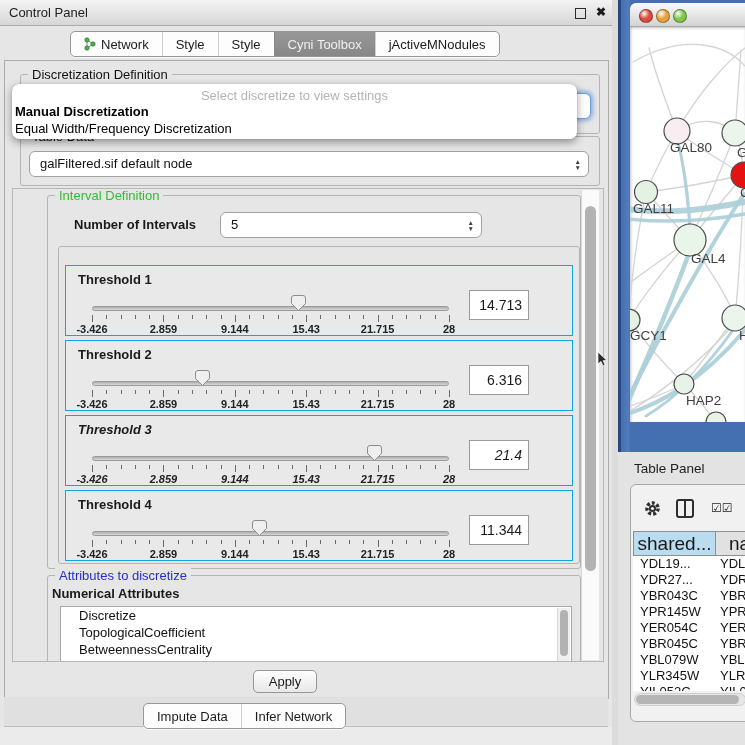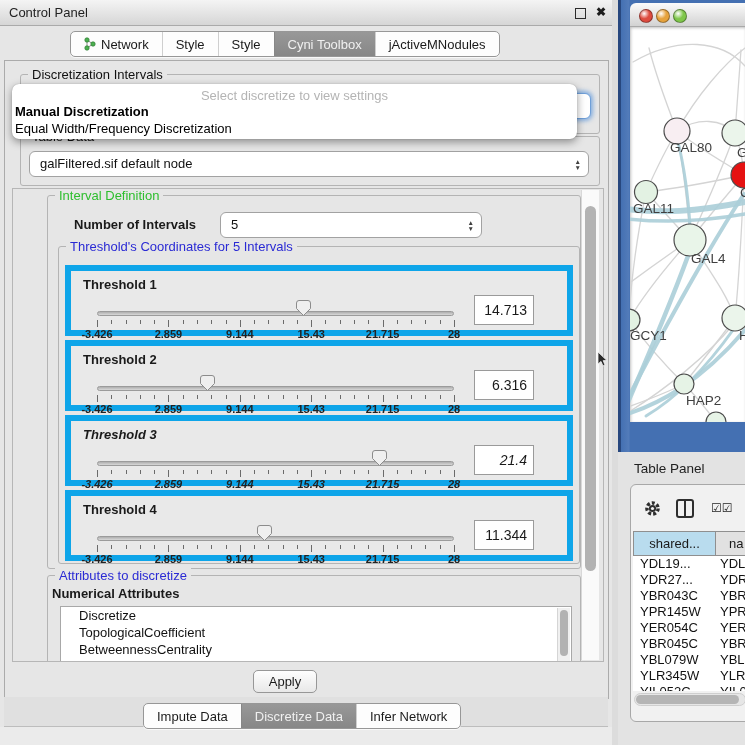--- a/index.html
+++ b/index.html
@@ -40,21 +40,21 @@
   .popup-hint{position:absolute;left:0;right:0;top:4px;text-align:center;color:#b4b4b4;font-size:13px;}
   .popup-opts{position:absolute;left:3px;top:19px;right:3px;}
   .popt{font-size:13px;color:#000;line-height:17px;padding-left:0px;}
   .popt:first-child{font-weight:bold;}
 
   .viewport{position:absolute;left:12px;top:188px;width:592px;height:474px;border:1px solid #b6b6b6;
             background:#e6e6e6;overflow:hidden;box-sizing:border-box;}
 
   .noi-label{position:absolute;left:26px;top:16px;height:26px;line-height:26px;font-weight:bold;font-size:13px;}
 
-  .thr-row{position:absolute;left:6px;width:508px;height:71px;border:6px solid #0ea5e9;background:#e9e9e9;box-sizing:border-box;padding-left:8px;}
+  .thr-row{position:absolute;left:6px;width:508px;height:71px;border:1px solid #0ea5e9;background:#e9e9e9;box-sizing:border-box;padding-left:8px;}
   .thr-label{position:absolute;left:12px;top:6px;font-weight:bold;font-size:13px;}
   .sl-track{position:absolute;left:26px;top:40px;width:357px;height:5px;border:1px solid #9b9b9b;border-radius:3px;
             background:linear-gradient(#aeaeae,#d8d8d8);box-sizing:border-box;}
   .sl-thumb{position:absolute;top:29px;width:15px;height:16px;}
   .tick{position:absolute;top:49px;width:1px;background:#6a6a6a;}
   .tick.major{height:7px;} .tick.minor{height:4px;}
   .ticklabel{position:absolute;top:57px;width:50px;margin-left:-25px;text-align:center;
              font-size:11px;font-weight:bold;color:#222;}
   .valbox{position:absolute;left:403px;top:24px;width:52px;height:28px;background:#fff;border:1px solid #9a9a9a;
           font-size:14px;text-align:right;line-height:28px;padding-right:6px;}
@@ -83,21 +83,21 @@
              box-shadow:inset 1px 1px 3px rgba(0,0,0,.25);}
 
   
   .tp-area{position:absolute;left:618px;top:452px;width:127px;height:293px;background:#e3e3e3;}
   .tp-title{position:absolute;left:16px;top:9px;font-size:13.5px;color:#222;}
   .tp-box{position:absolute;left:12px;top:32px;width:120px;height:238px;background:#f1f1f1;
           border:1px solid #a8a8a8;border-radius:6px 0 0 6px;box-sizing:border-box;overflow:hidden;}
   .tp-toolbar{position:absolute;left:0;top:0;width:100%;height:44px;}
   .cb-icons{position:absolute;left:80px;top:16px;font-size:12px;letter-spacing:0px;color:#222;}
   .tp-header{position:absolute;left:2px;top:46px;right:0;height:25px;display:flex;}
-  .th{box-sizing:border-box;border:1px solid #8f8f8f;font-size:13px;line-height:23px;overflow:hidden;white-space:nowrap;}
+  .th{box-sizing:border-box;border:1px solid #8f8f8f;font-size:19px;line-height:23px;overflow:hidden;white-space:nowrap;}
   .th1{width:83px;background:#b9dcee;text-align:center;}
   .th2{flex:1;background:#e1e1e1;border-left:none;padding-left:13px;}
   .tp-rows{position:absolute;left:2px;top:71px;right:0;height:135px;overflow:hidden;background:#fff;}
   .trow{display:flex;height:16px;font-size:13px;color:#111;white-space:nowrap;}
   .tc1{width:83px;padding-left:7px;box-sizing:border-box;overflow:hidden;}
   .tc2{flex:1;padding-left:4px;overflow:hidden;}
   .tp-hscroll{position:absolute;left:3px;top:208px;width:112px;height:13px;background:#e6e6e6;border:1px solid #cfcfcf;border-radius:7px;box-sizing:border-box;}
   .tp-hthumb{position:absolute;left:1px;top:1px;width:103px;height:9px;background:#b5b5b5;border-radius:5px;}
 </style>
 </head>
@@ -134,21 +134,21 @@
           <span>Cyni Toolbox</span>
         </div>
         <div class="seg">
           <span>jActiveMNodules</span>
         </div>
       </div>
 
     <div class="mainpanel"></div>
 
     <div class="group" style="left:20px;top:74px;width:578px;height:58px;">
-      <span class="gtitle">Discretization Intervals</span>
+      <span class="gtitle">Discretization Definition</span>
       <div class="combo focusring" style="left:8px;top:18px;width:562px;">
         <span>Manual Discretization</span>
       </div>
     </div>
 
     <div class="popup">
       <div class="popup-hint">Select discretize to view settings</div>
       <div class="popup-opts">
           <div class="popt">Manual Discretization</div>
           <div class="popt">Equal Width/Frequency Discretization</div>
@@ -172,21 +172,20 @@
         <span class="gtitle green">Interval Definition</span>
         <span class="noi-label">Number of Intervals</span>
         <div class="combo" style="left:172px;top:16px;width:262px;">
           <span>5</span>
           <span class="stepper">
               <span>▲</span>
               <span>▼</span>
             </span>
         </div>
         <div class="group" style="left:10px;top:50px;width:520px;height:316px;" id="thr-group">
-          <span class="gtitle blue">Threshold's Coordinates for 5 Intervals</span>
         <div class="thr-row" style="top: 18px;">
     <span class="thr-label">Threshold 1</span>
     <div class="sl-track"></div>
     <svg class="sl-thumb" viewBox="0 0 15 16" style="left: 224.559px;">
       <path d="M3,0.5 h9 q2.5,0 2.5,2.5 v5.5 l-7,7 l-7,-7 v-5.5 q0,-2.5 2.5,-2.5 z" fill="#efefef" stroke="#8c8c8c" stroke-width="1"></path>
     </svg>
     <div class="valbox">14.713</div>
   <div class="tick major" style="left: 26px;"></div>
               <div class="tick minor" style="left: 40.28px;"></div>
               <div class="tick minor" style="left: 54.56px;"></div>
@@ -364,23 +363,20 @@
     </div>
 
     <div class="apply-btn">Apply</div>
 
     <div class="bottom-strip"></div>
     <div class="below-strip"></div>
     <div class="segctl" id="bottom-tabs" style="left:143px;top:703px;">
         <div class="seg">
           <span>Impute Data</span>
         </div>
-        <div class="seg sel">
-          <span>Discretize Data</span>
-        </div>
         <div class="seg">
           <span>Infer Network</span>
         </div>
       </div>
 
     <svg class="cursor" viewBox="0 0 12 16">
       <polygon points="1,0 1,12 4,9.4 6,14 8,13 6.2,8.6 10,8.6" fill="#2b2b2b" stroke="#f5f5f5" stroke-width="0.8"></polygon>
     </svg>
   </div>
 

